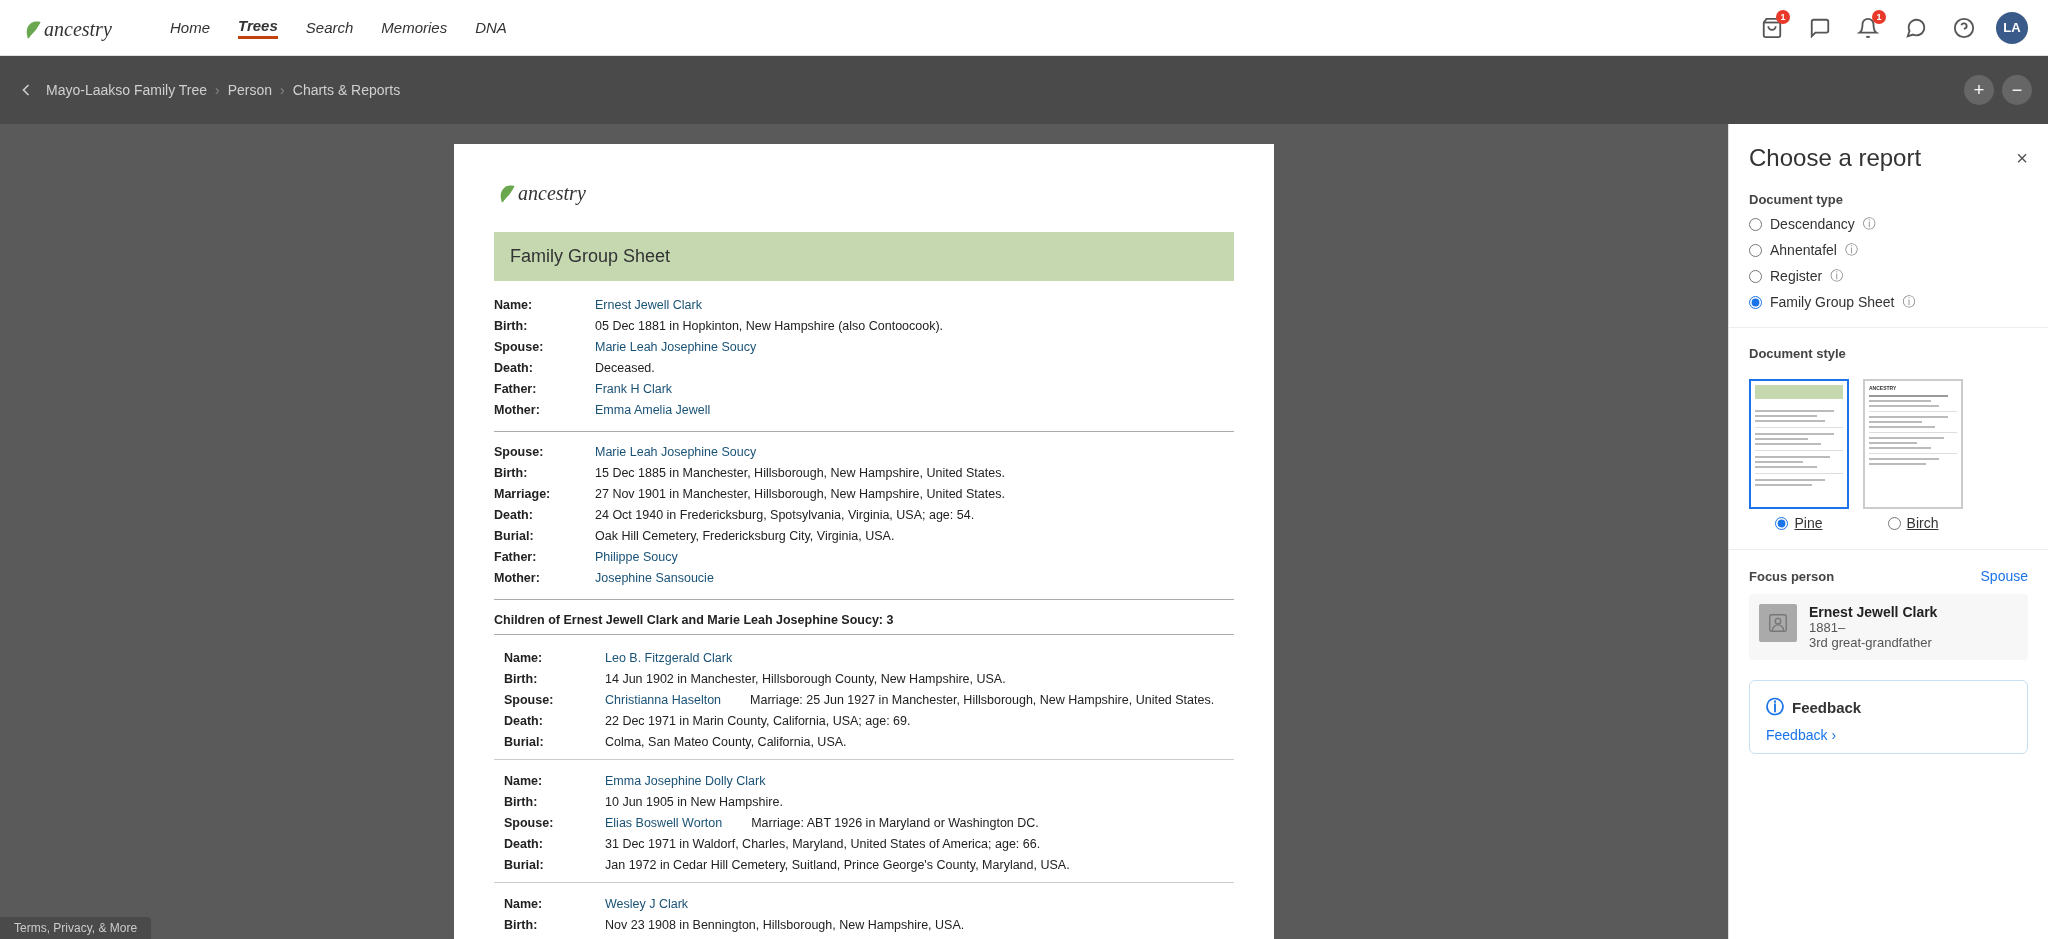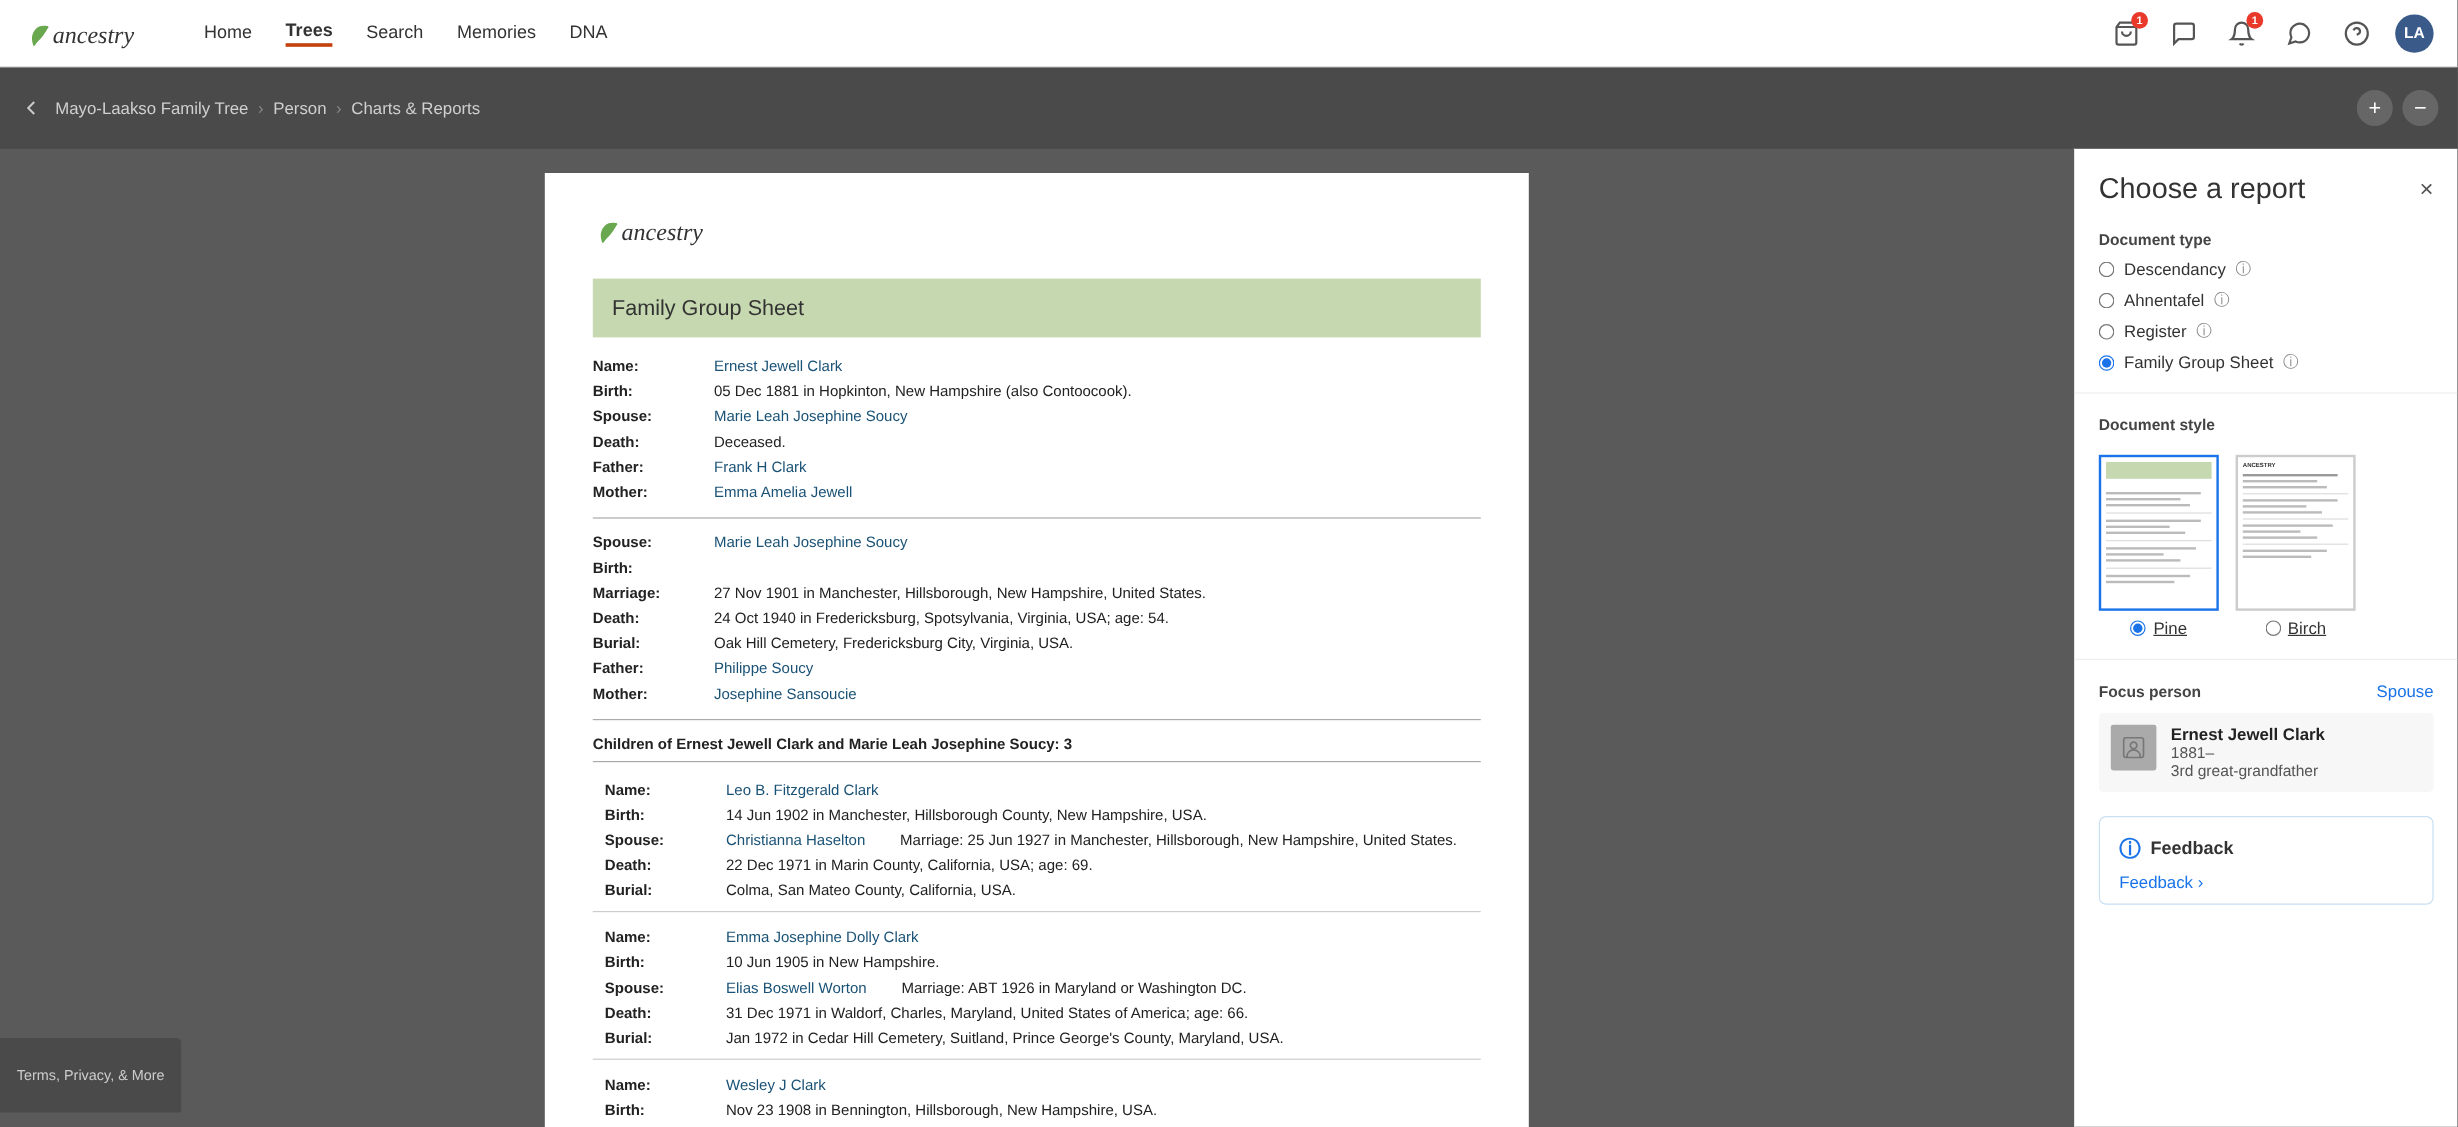--- a/index.html
+++ b/index.html
@@ -26,20 +26,21 @@
       display: flex;
       align-items: center;
       gap: 28px;
       flex: 1;
     }
     .nav-link {
       font-size: 15px;
       color: #333;
       text-decoration: none;
       cursor: pointer;
+      font-style: italic;
     }
     .nav-link.active {
       color: #333;
       font-weight: 600;
       border-bottom: 3px solid #c2410c;
       padding-bottom: 2px;
     }
     .nav-right {
       display: flex;
       align-items: center;
@@ -338,26 +339,26 @@
       cursor: pointer;
       text-decoration: none;
       display: flex;
       align-items: center;
       gap: 4px;
     }
 
     
     .terms-bar {
       position: fixed;
-      bottom: 12px;
+      bottom: 0;
       left: 0;
       background: #4a4a4a;
       color: #ccc;
       font-size: 12px;
-      padding: 24px 14px;
+      padding: 4px 14px;
       cursor: pointer;
       z-index: 200;
       border-radius: 0 4px 0 0;
     }
   </style>
 </head>
 <body>
 
 <div class="top-nav">
   <div class="nav-logo">
@@ -474,20 +475,21 @@
         </div>
       </div>
 
       <div class="doc-section">
         <div class="doc-field">
           <span class="doc-label">Spouse:</span>
           <span class="doc-value">Marie Leah Josephine Soucy</span>
         </div>
         <div class="doc-field">
           <span class="doc-label">Birth:</span>
+          <span class="doc-value-plain">15 Dec 1885 in Manchester, Hillsborough, New Hampshire, United States.</span>
         </div>
         <div class="doc-field">
           <span class="doc-label">Marriage:</span>
           <span class="doc-value-plain">27 Nov 1901 in Manchester, Hillsborough, New Hampshire, United States.</span>
         </div>
         <div class="doc-field">
           <span class="doc-label">Death:</span>
           <span class="doc-value-plain">24 Oct 1940 in Fredericksburg, Spotsylvania, Virginia, USA; age: 54.</span>
         </div>
         <div class="doc-field">

